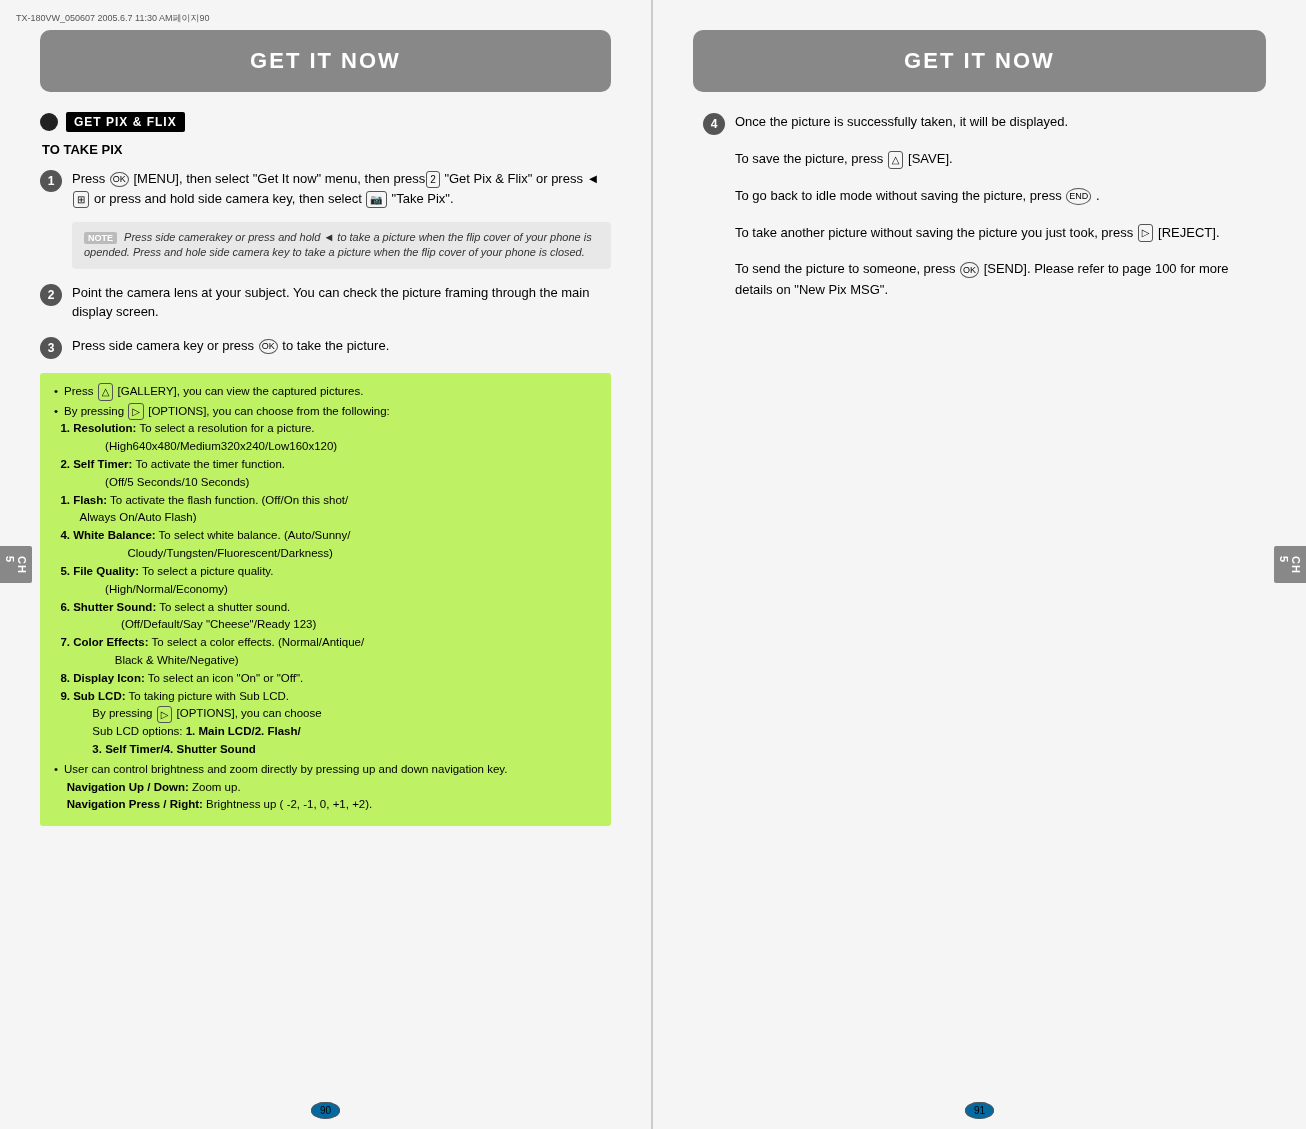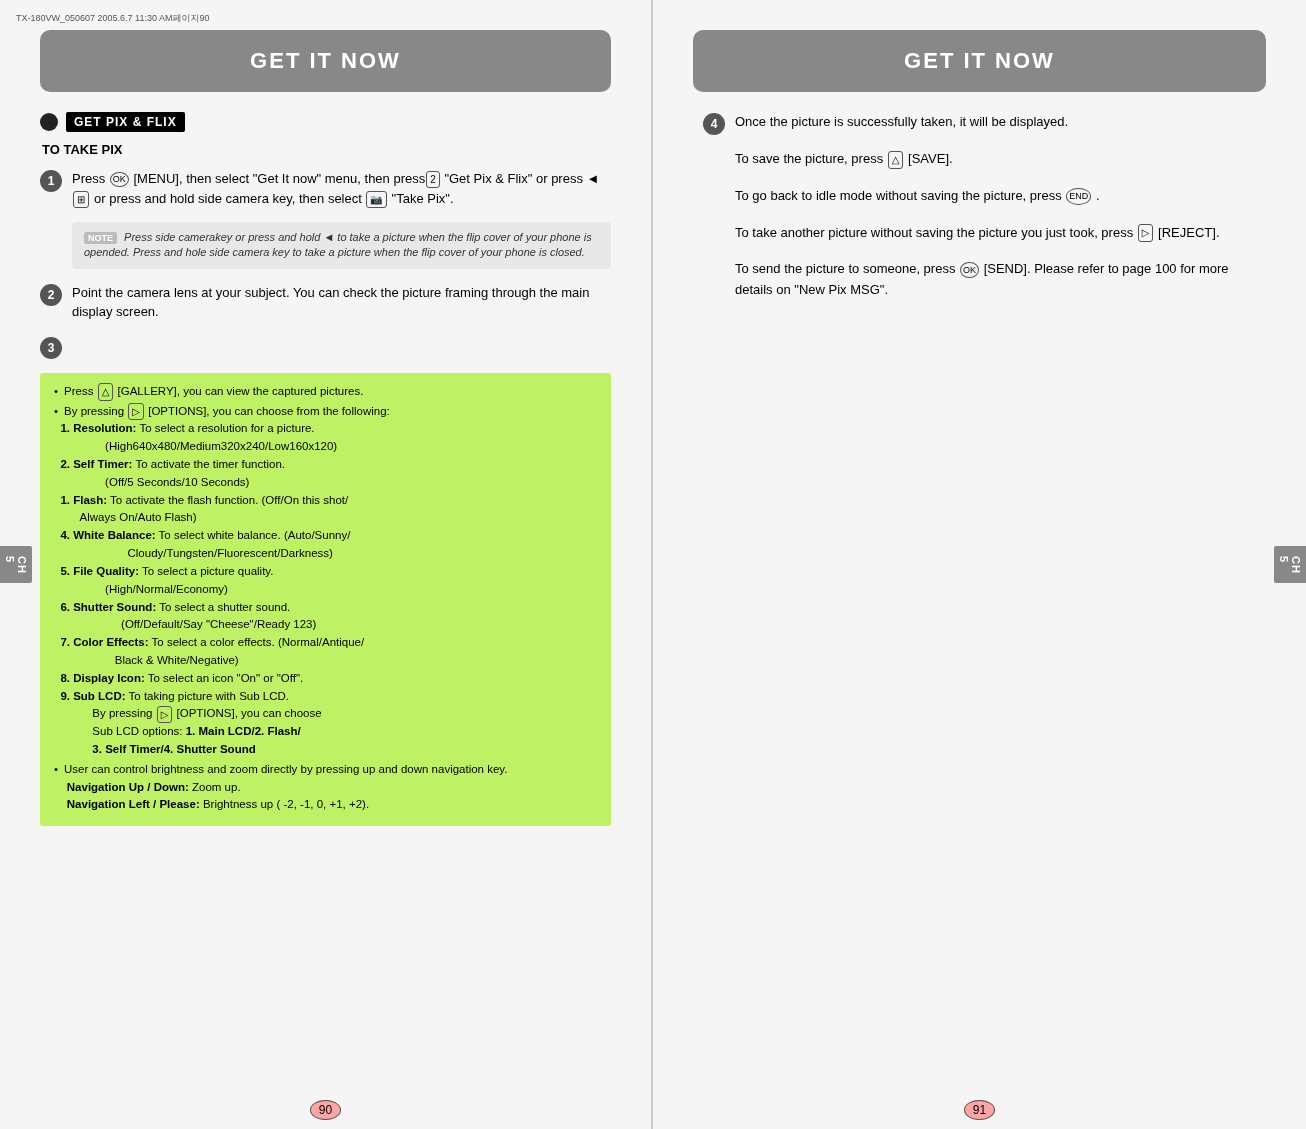--- a/index.html
+++ b/index.html
@@ -202,22 +202,22 @@
     
     .page-number {
       text-align: center;
       margin-bottom: 12px;
     }
 
     .page-number span {
       border: 1px solid #555;
       border-radius: 50%;
       padding: 2px 8px;
-      font-size: 12px;
-      background: #fca5a5;
+      font-size: 10px;
+      background: #0369a1;
     }
 
     
     .top-meta {
       font-size: 9px;
       color: #555;
       padding: 4px 8px;
       position: absolute;
       top: 8px;
       left: 8px;
@@ -322,20 +322,23 @@
 
       <div class="step-item">
         <div class="step-circle">2</div>
         <div class="step-text">
           Point the camera lens at your subject. You can check the picture framing through the main display screen.
         </div>
       </div>
 
       <div class="step-item">
         <div class="step-circle">3</div>
+        <div class="step-text">
+          Press side camera key or press <span class="inline-icon-circle">OK</span> to take the picture.
+        </div>
       </div>
 
       <div class="info-box">
         <ul>
           <li>Press <span class="inline-icon">△</span> [GALLERY], you can view the captured pictures.</li>
           <li>By pressing <span class="inline-icon">▷</span> [OPTIONS], you can choose from the following:<br>
             &nbsp;&nbsp;<span class="info-bold">1. Resolution:</span> To select a resolution for a picture.<br>
             &nbsp;&nbsp;&nbsp;&nbsp;&nbsp;&nbsp;&nbsp;&nbsp;&nbsp;&nbsp;&nbsp;&nbsp;&nbsp;&nbsp;&nbsp;&nbsp;(High640x480/Medium320x240/Low160x120)<br>
             &nbsp;&nbsp;<span class="info-bold">2. Self Timer:</span> To activate the timer function.<br>
             &nbsp;&nbsp;&nbsp;&nbsp;&nbsp;&nbsp;&nbsp;&nbsp;&nbsp;&nbsp;&nbsp;&nbsp;&nbsp;&nbsp;&nbsp;&nbsp;(Off/5 Seconds/10 Seconds)<br>
@@ -350,21 +353,21 @@
             &nbsp;&nbsp;<span class="info-bold">7. Color Effects:</span> To select a color effects. (Normal/Antique/<br>
             &nbsp;&nbsp;&nbsp;&nbsp;&nbsp;&nbsp;&nbsp;&nbsp;&nbsp;&nbsp;&nbsp;&nbsp;&nbsp;&nbsp;&nbsp;&nbsp;&nbsp;&nbsp;&nbsp;Black &amp; White/Negative)<br>
             &nbsp;&nbsp;<span class="info-bold">8. Display Icon:</span> To select an icon "On" or "Off".<br>
             &nbsp;&nbsp;<span class="info-bold">9. Sub LCD:</span> To taking picture with Sub LCD.<br>
             &nbsp;&nbsp;&nbsp;&nbsp;&nbsp;&nbsp;&nbsp;&nbsp;&nbsp;&nbsp;&nbsp;&nbsp;By pressing <span class="inline-icon">▷</span> [OPTIONS], you can choose<br>
             &nbsp;&nbsp;&nbsp;&nbsp;&nbsp;&nbsp;&nbsp;&nbsp;&nbsp;&nbsp;&nbsp;&nbsp;Sub LCD options: <span class="info-bold">1. Main LCD/2. Flash/<br>
             &nbsp;&nbsp;&nbsp;&nbsp;&nbsp;&nbsp;&nbsp;&nbsp;&nbsp;&nbsp;&nbsp;&nbsp;3. Self Timer/4. Shutter Sound</span>
           </li>
           <li>User can control brightness and zoom directly by pressing up and down navigation key.<br>
             &nbsp;&nbsp;&nbsp;&nbsp;<span class="info-bold">Navigation Up / Down:</span> Zoom up.<br>
-            &nbsp;&nbsp;&nbsp;&nbsp;<span class="info-bold">Navigation Left / Please:</span> Brightness up ( -2, -1, 0, +1, +2).
+            &nbsp;&nbsp;&nbsp;&nbsp;<span class="info-bold">Navigation Press / Right:</span> Brightness up ( -2, -1, 0, +1, +2).
           </li>
         </ul>
       </div>
 
     </div>
 
     <div class="page-number">
       <span>90</span>
     </div>
 

